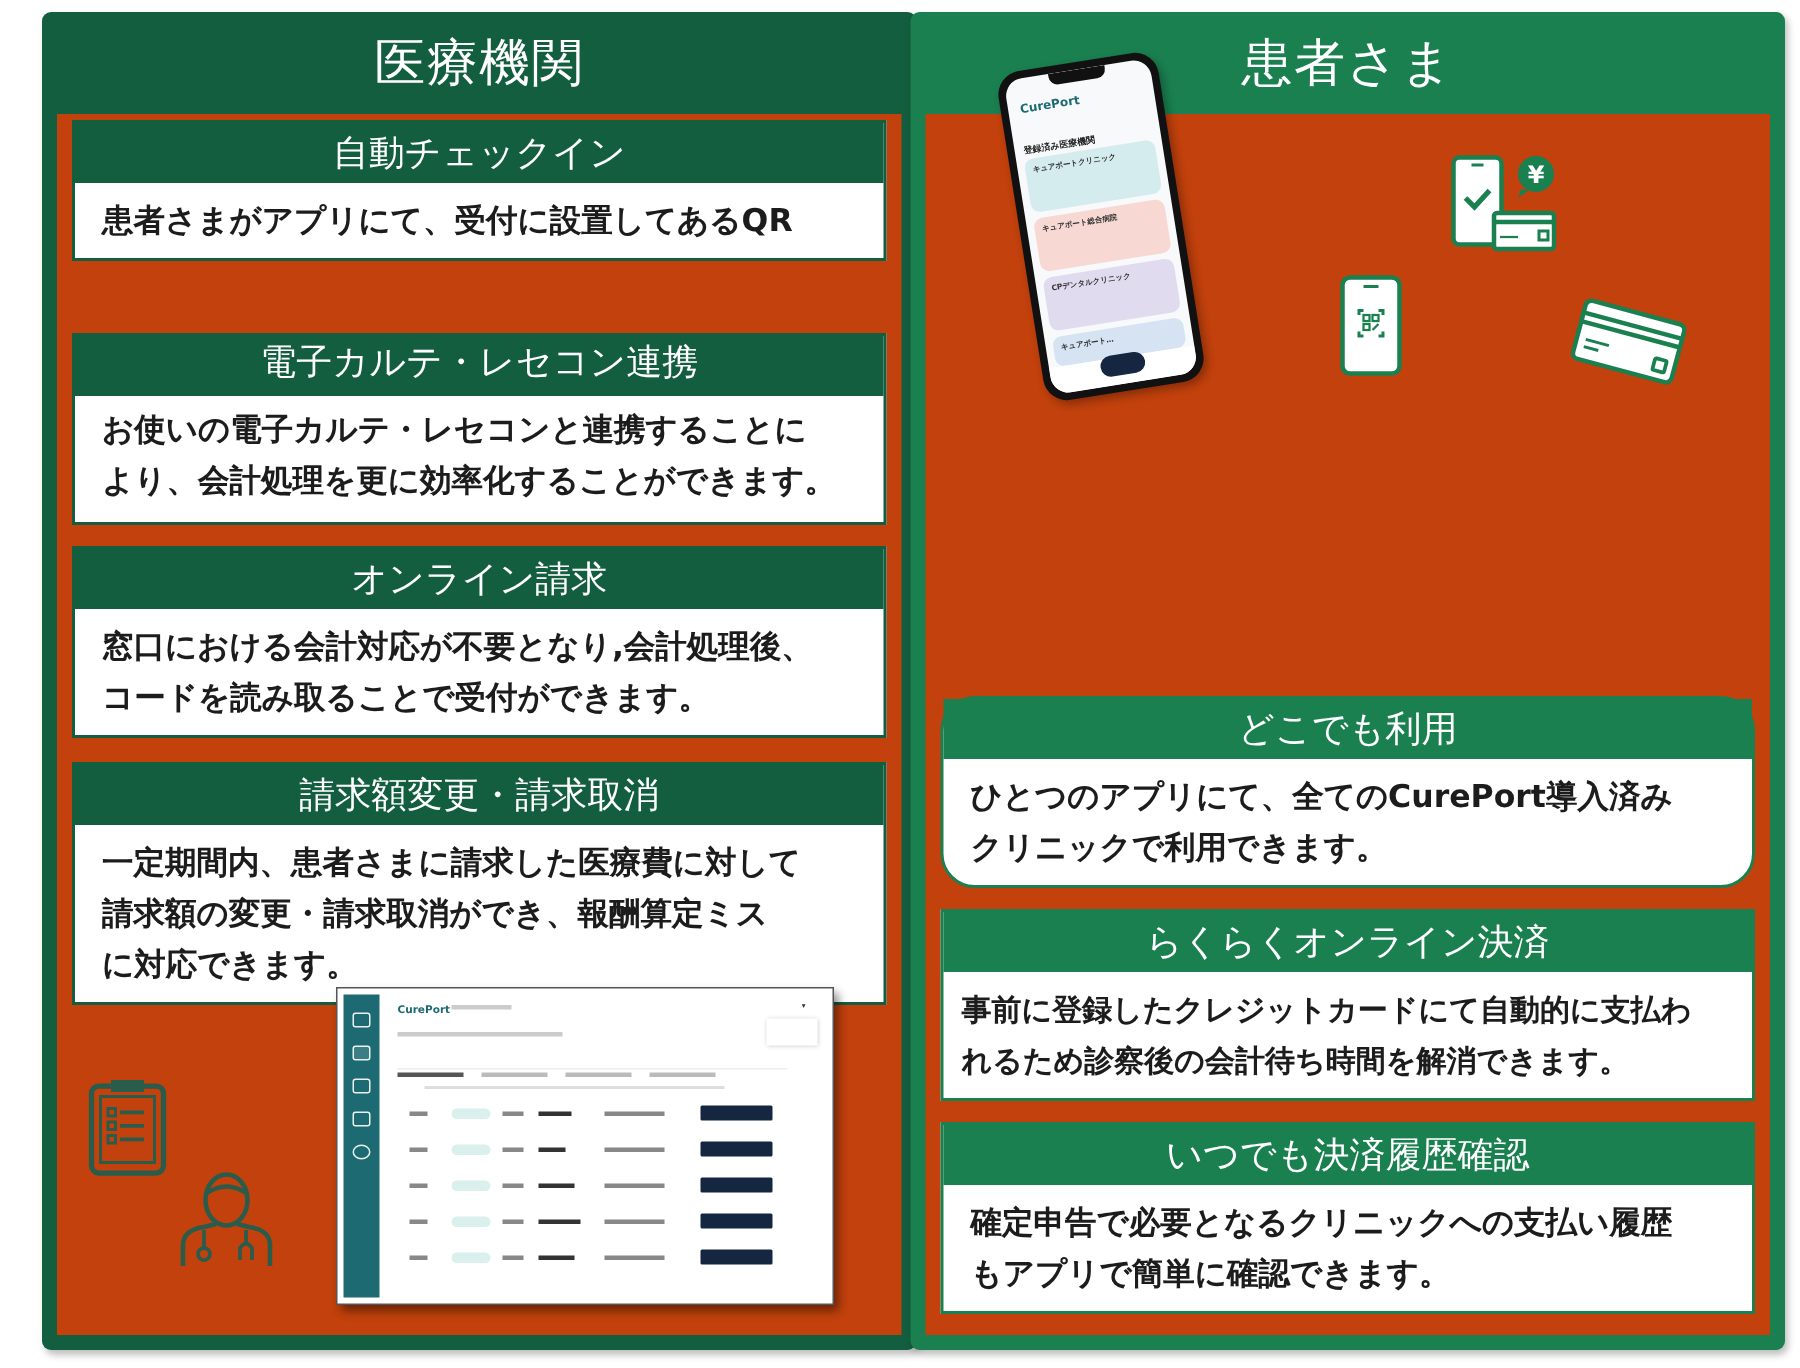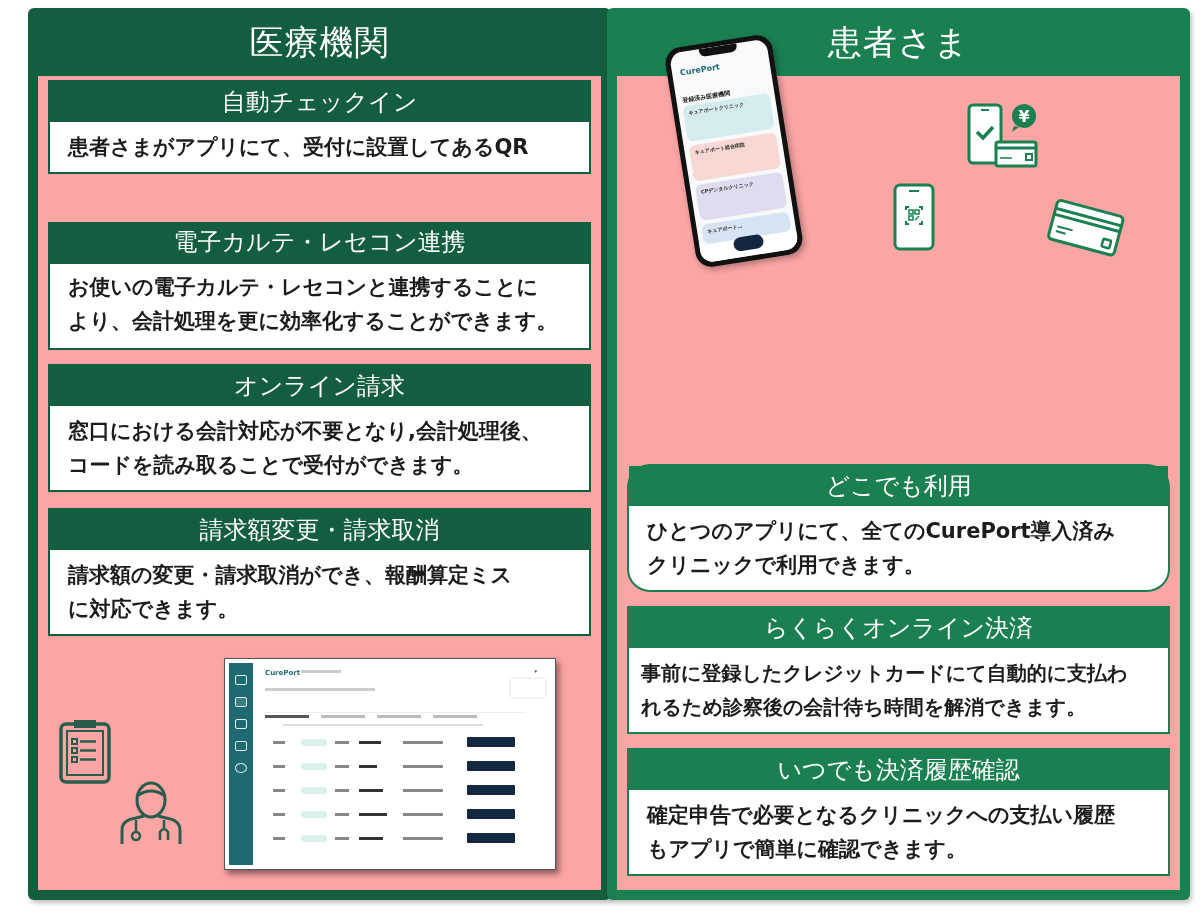--- a/index.html
+++ b/index.html
@@ -14,21 +14,21 @@
   .panel-left { left: 8px; width: 583px; background: #135e3f; margin-left: 20px; }
   .panel-right { left: 607px; width: 583px; background: #1a8050; }
 
   .panel-title {
     position: absolute; top: 0; left: 0; right: 0; height: 68px;
     color: #ffffff; font-size: 34px; text-align: center; line-height: 68px;
     letter-spacing: 1px;
   }
   .panel-body {
     position: absolute; top: 68px; left: 10px; right: 10px; bottom: 10px;
-    background: #fca5a5;
+    background: #c2410c;
   }
 
   .feature { position: absolute; left: 10px; right: 10px; border: 2px solid; background: #ffffff; }
   .panel-left .feature { border-color: #135e3f; }
   .panel-right .feature { border-color: #1a8050; }
   .feature-head {
     height: 40px; line-height: 40px; color: #ffffff; font-size: 24px; text-align: center;
   }
   .panel-left .feature-head { background: #135e3f; }
   .panel-right .feature-head { background: #1a8050; }
@@ -104,20 +104,21 @@
       <div class="feature-head">オンライン請求</div>
       <div class="feature-text">
         <div>窓口における会計対応が不要となり,会計処理後、</div>
         <div>コードを読み取ることで受付ができます。</div>
       </div>
     </div>
 
     <div class="feature" style="top:432px;">
       <div class="feature-head">請求額変更・請求取消</div>
       <div class="feature-text">
+        <div>一定期間内、患者さまに請求した医療費に対して</div>
         <div>請求額の変更・請求取消ができ、報酬算定ミス</div>
         <div>に対応できます。</div>
       </div>
     </div>
 
   </div>
 </div>
 
 <svg class="icon-abs" style="left:58px;top:719px;" width="54" height="66" viewBox="0 0 54 66">
   <rect x="3" y="5" width="48" height="58" rx="5" fill="none" stroke="#2a5c4c" stroke-width="3.5"></rect>

